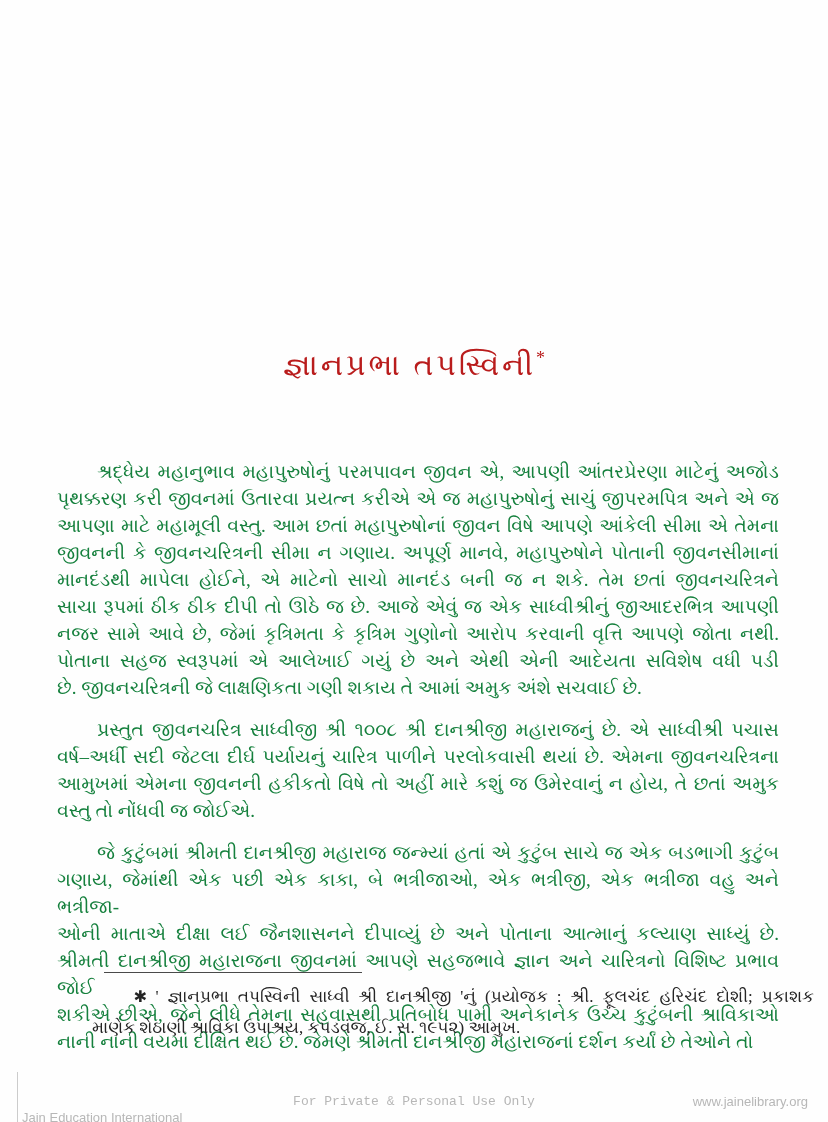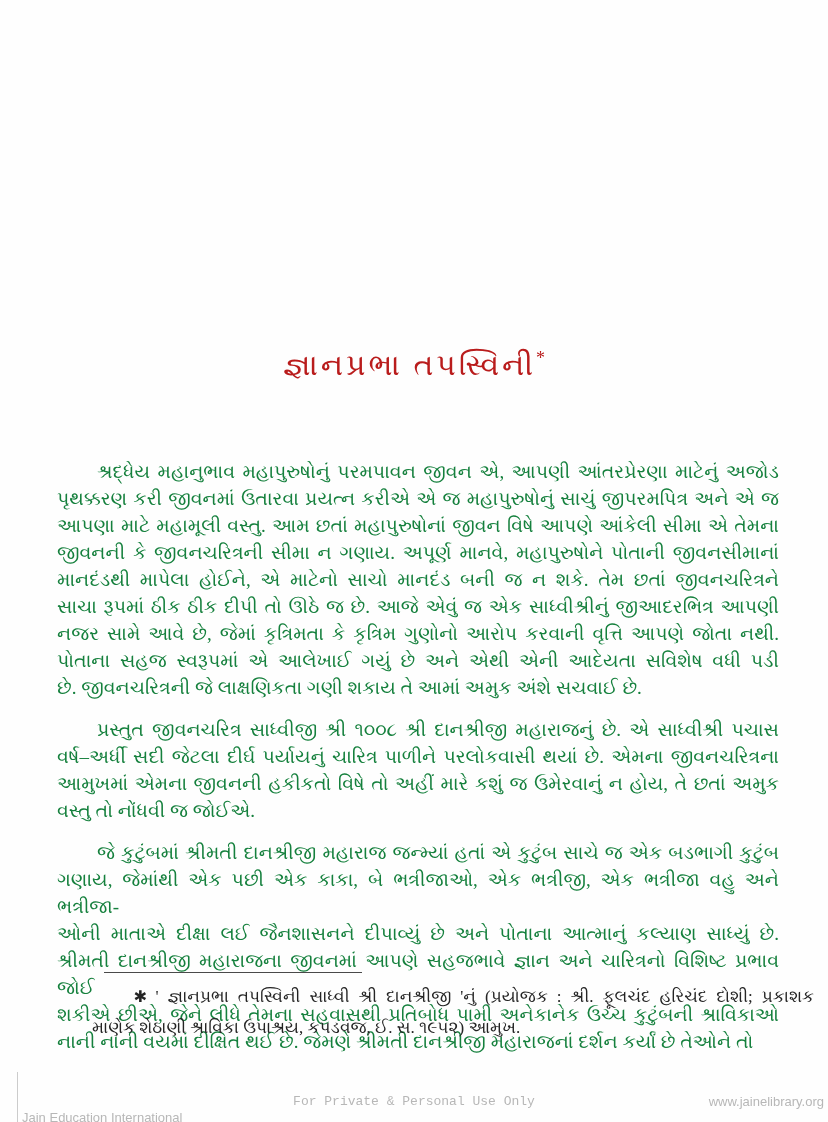--- a/index.html
+++ b/index.html
@@ -95,21 +95,21 @@
     top: 1094px;
     left: 0;
     width: 100%;
     height: 20px;
     font-family: "Liberation Sans", "DejaVu Sans", sans-serif;
     font-size: 13px;
     color: #b7b7b7;
   }
   .footer .left   { position: absolute; left: 22px; margin-top: 16px; }
   .footer .center { position: absolute; left: 0; width: 100%; text-align: center; font-family: Liberation Mono, monospace; }
-  .footer .right  { position: absolute; right: 4px; margin-left: 32px; }
+  .footer .right  { position: absolute; right: 20px; margin-left: 32px; }
   
   .edge-artifact {
     position: absolute;
     left: 17px;
     top: 1072px;
     width: 1px;
     height: 50px;
     background: #cccccc;
   }
 </style>

